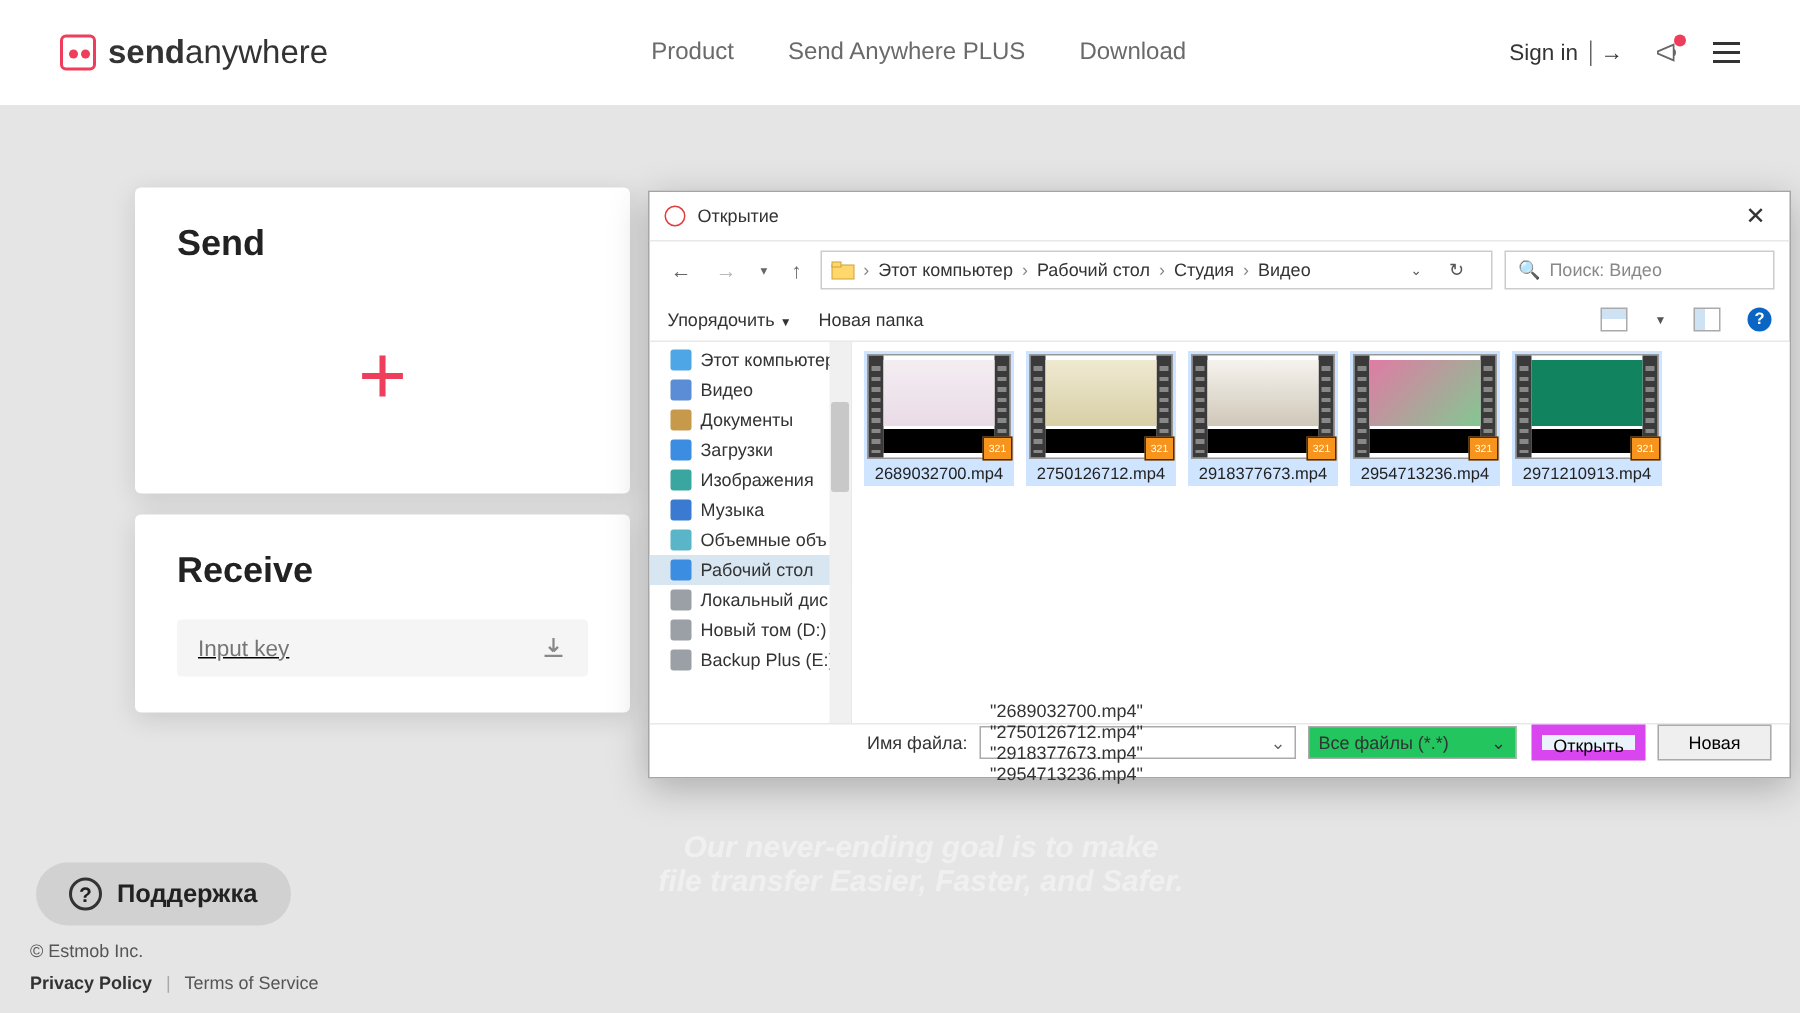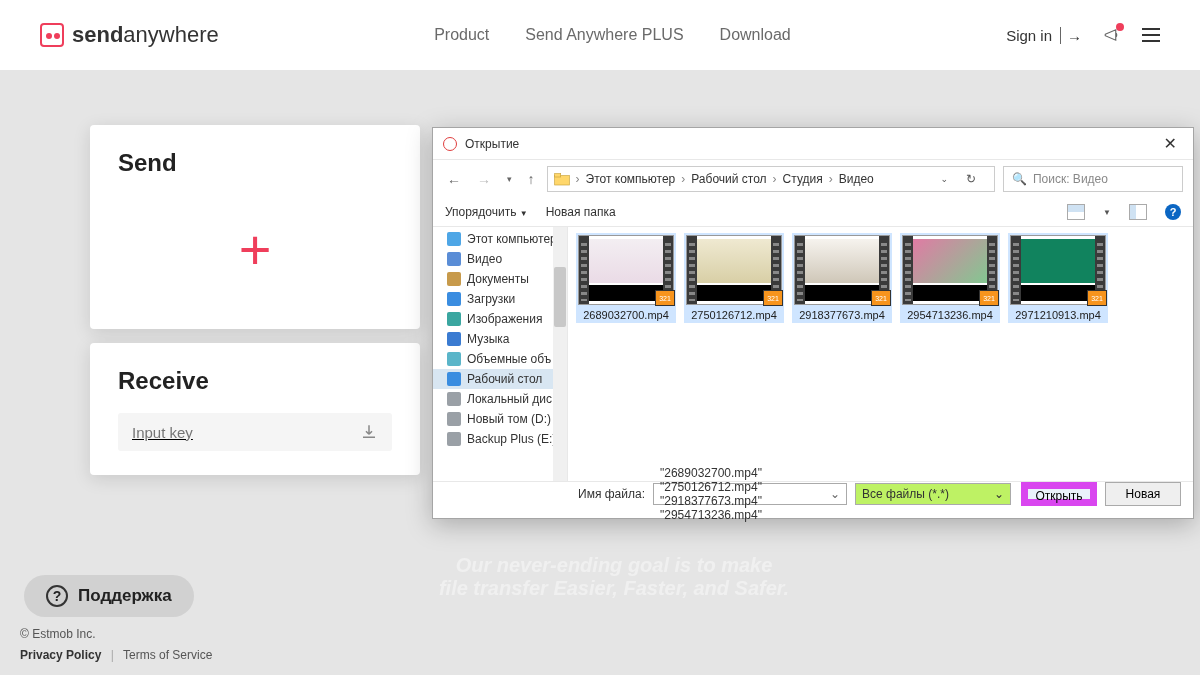--- a/index.html
+++ b/index.html
@@ -67,21 +67,21 @@
 .film-l::before, .film-r::before { content: ""; position: absolute; left: 2px; right: 2px; top: 3px; bottom: 3px; background: repeating-linear-gradient(#3a3a3a 0 4px, #888 4px 7px); }
 .thumb-img { position: absolute; left: 10px; right: 10px; top: 3px; bottom: 21px; }
 .thumb-band { position: absolute; left: 10px; right: 10px; bottom: 3px; height: 16px; background: #000; }
 .thumb-badge { position: absolute; right: -2px; bottom: -2px; width: 20px; height: 16px; background: #f7941d; border: 1px solid #333; font-size: 7px; color: #fff; display: flex; align-items: center; justify-content: center; }
 .file-name { font-size: 11px; color: #222; margin-top: 4px; white-space: nowrap; overflow: hidden; text-overflow: ellipsis; }
 .footer { border-top: 1px solid #e8e8e8; padding: 0 12px; display: flex; flex-direction: row; gap: 10px; }
 .fn-row { display: flex; align-items: center; gap: 8px; }
 .fn-label { width: 200px; text-align: right; }
 .fn-input { flex: 1; border: 1px solid #aaa; height: 22px; padding: 0 6px; font-size: 12px; display:flex; align-items:center; justify-content:space-between;}
 .fn-input span.caret { color:#666; }
-.fn-filter { width: 156px; border: 1px solid #aaa; height: 22px; padding: 0 6px; background: #bef264; display:flex; align-items:center; justify-content:space-between;}
+.fn-filter { width: 139px; border: 1px solid #aaa; height: 22px; padding: 0 6px; background: #22c55e; display:flex; align-items:center; justify-content:space-between;}
 .btn-row { display: flex; justify-content: flex-end; gap: 8px; }
 .btn { min-width: 76px; height: 24px; border: 1px solid #aaa; background: #efefef; font-size: 12px; cursor: pointer; }
 .btn.primary { border: 7px solid #d946ef; background: #eaf2fb; }
 
 
 .slogan { position: absolute; left: 50%; transform: translateX(-46%); top: 554px; text-align: center; font-size: 20px; font-weight: 700; font-style: italic; color: #f0f0f0; }
 .support { position: absolute; left: 24px; bottom: 58px; background: #d1d1d1; color: #222; border-radius: 24px; padding: 10px 22px; display: flex; align-items: center; gap: 10px; font-size: 17px; font-weight: 600; }
 .support-q { width: 22px; height: 22px; border: 2px solid #333; border-radius: 50%; display: flex; align-items: center; justify-content: center; font-size: 14px; }
 .legal { position: absolute; left: 20px; bottom: 8px; font-size: 12px; color: #555; line-height: 1.8; }
 .legal a { color: #333; font-weight: 600; text-decoration: none; }

